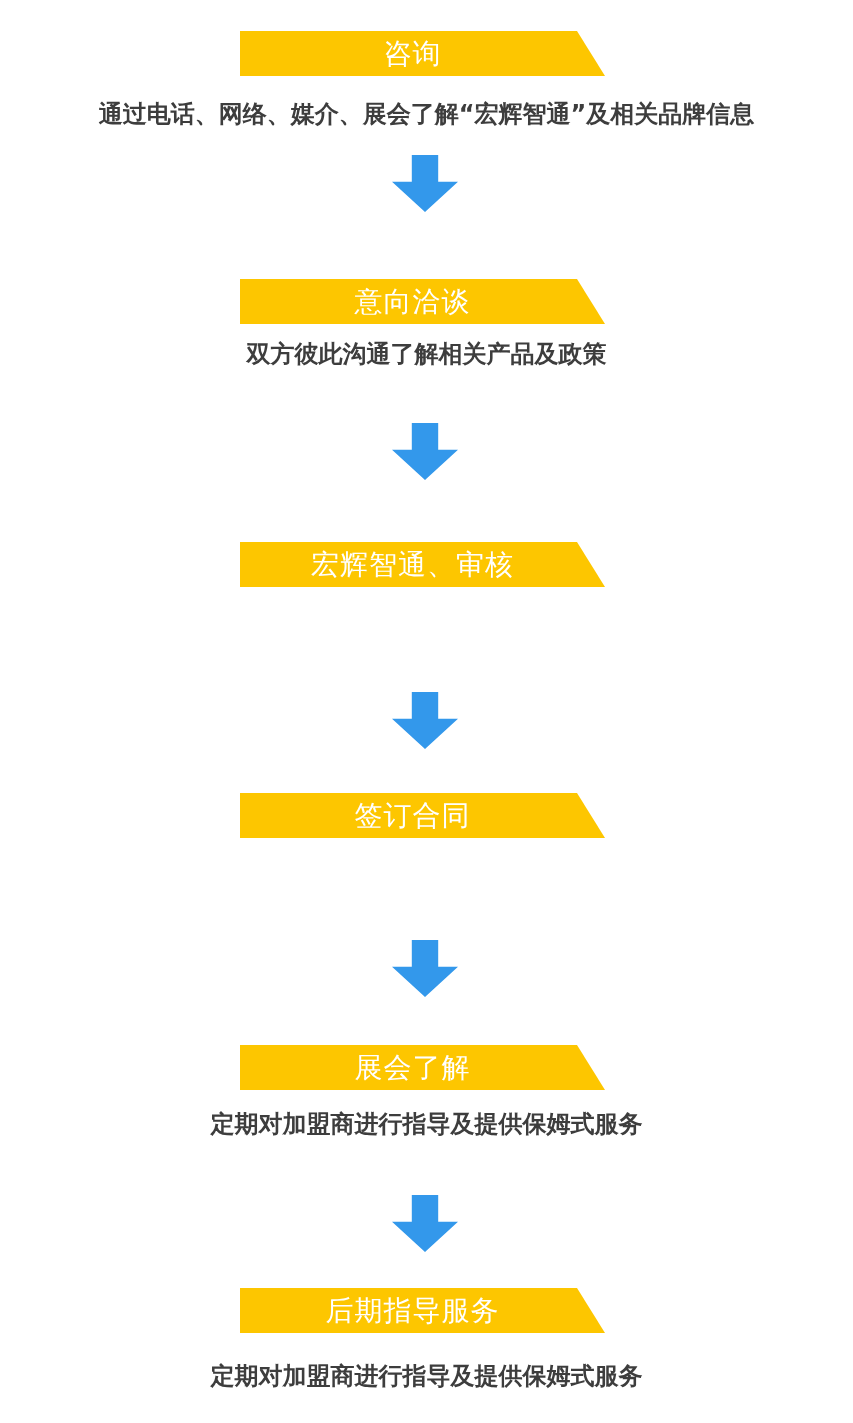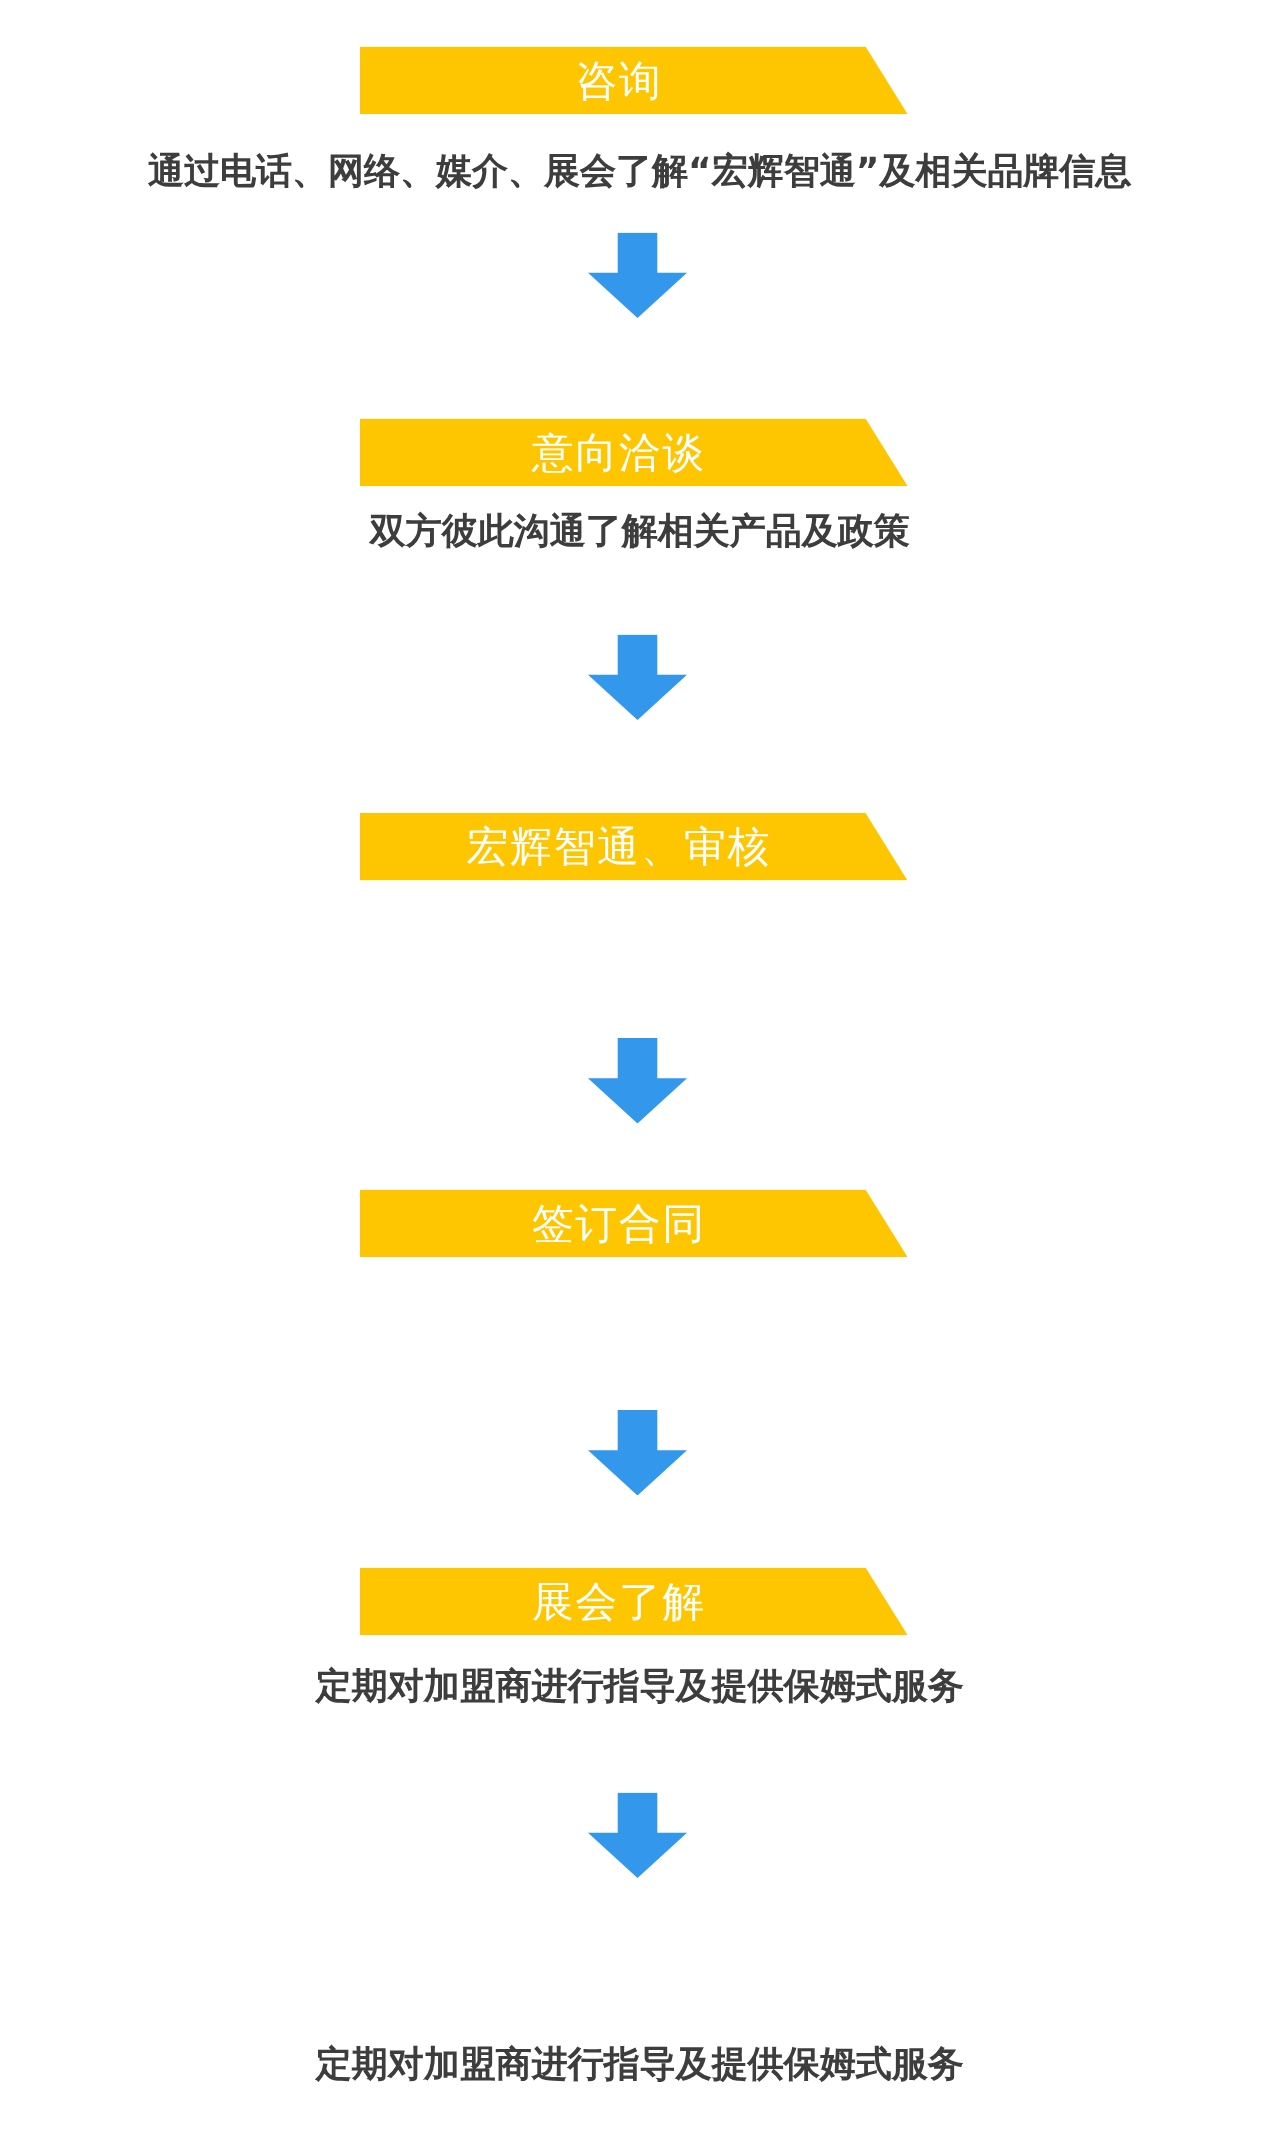--- a/index.html
+++ b/index.html
@@ -84,15 +84,18 @@
     <span class="banner-label">签订合同</span>
   </div>
   <div class="arrow" style="top:940px"></div>
 
   <div class="banner" style="top:1045px">
     <span class="banner-label">展会了解</span>
   </div>
   <div class="desc" style="top:1108px">定期对加盟商进行指导及提供保姆式服务</div>
   <div class="arrow" style="top:1195px"></div>
 
+  <div class="banner" style="top:1288px">
+    <span class="banner-label">后期指导服务</span>
+  </div>
   <div class="desc" style="top:1360px">定期对加盟商进行指导及提供保姆式服务</div>
 
 </div>
 
 </body></html>

